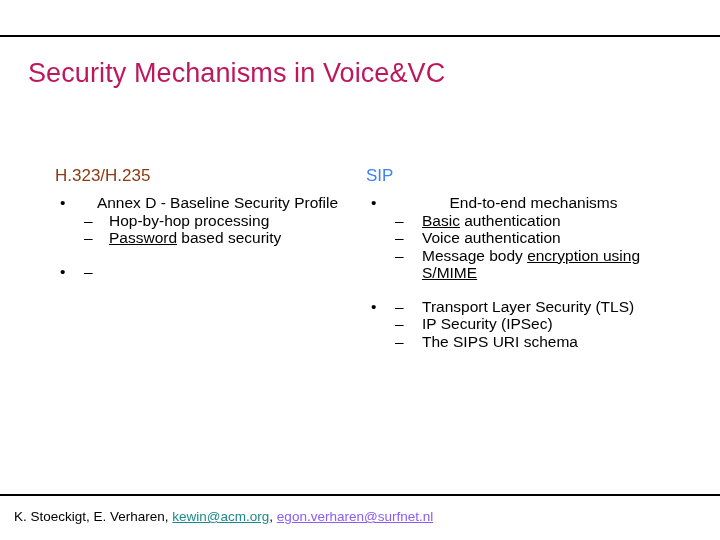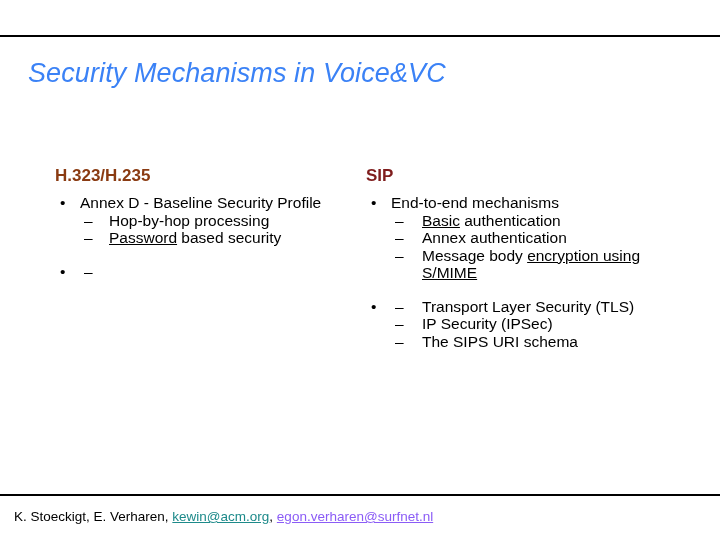--- a/index.html
+++ b/index.html
@@ -30,64 +30,63 @@
   }
   .rule-top    { top: 35px; }
   .rule-bottom { top: 494px; }
 
   
   .title {
     position: absolute;
     left: 28px;
     top: 58px;
     font-size: 27px;
-    font-style: italic;
     font-weight: 400;
-    color: #3b82f6;
+    color: #be185d;
     letter-spacing: 0.1px;
     white-space: nowrap;
   }
 
   
   .columns {
     position: absolute;
     left: 0;
     top: 166px;
     width: 720px;
   }
   .col {
     position: absolute;
     top: 0;
   }
   .col-left  { left: 55px;  width: 300px; }
   .col-right { left: 366px; width: 310px; }
 
   .col-head {
     font-size: 17px;
-    font-weight: bold;
+    font-weight: normal;
     color: #8a3b12;
     margin: 0 0 8px 0;
     line-height: 20px;
     white-space: nowrap;
   }
 
   ul.lvl1 {
     list-style: none;
     margin: 0;
     padding: 0;
   }
   li.b1 {
     position: relative;
     padding-left: 25px;
     font-size: 15.5px;
     line-height: 17.5px;
     color: #000000;
     margin-bottom: 0;
   }
-  li.b1 > .b1-text { display: block; }
+  li.b1 > .b1-text { display: block; text-align: center; }
   li.b1 > .marker {
     position: absolute;
     left: 5px;
     top: 0;
     font-size: 15.5px;
     line-height: 17.5px;
   }
   li.b1.gap { margin-top: 16px; }
 
   ul.lvl2 {
@@ -156,28 +155,28 @@
           <li class="b1 gap">
             <span class="marker">•</span>
             <ul class="lvl2">
               <li class="b2"><span class="marker">–</span></li>
             </ul>
           </li>
         </ul>
     </div>
 
     <div class="col col-right">
-      <div class="col-head" style="color: #7f1d1d;">SIP</div>
+      <div class="col-head" style="color: #3b82f6;">SIP</div>
       <ul class="lvl1" id="list-right">
           <li class="b1">
             <span class="marker">•</span>
             <span class="b1-text"><span>End-to-end mechanisms</span></span>
             <ul class="lvl2">
               <li class="b2"><span class="marker">–</span><span><span class="u">Basic</span><span> authentication</span></span></li>
-              <li class="b2"><span class="marker">–</span><span><span>Annex authentication</span></span></li>
+              <li class="b2"><span class="marker">–</span><span><span>Voice authentication</span></span></li>
               <li class="b2"><span class="marker">–</span><span><span>Message body </span><span class="u">encryption using S/MIME</span></span></li>
             </ul>
           </li>
           <li class="b1 gap">
             <span class="marker">•</span>
             <ul class="lvl2">
               <li class="b2"><span class="marker">–</span><span><span>Transport Layer Security (TLS)</span></span></li>
               <li class="b2"><span class="marker">–</span><span><span>IP Security (IPSec)</span></span></li>
               <li class="b2"><span class="marker">–</span><span><span>The SIPS URI schema</span></span></li>
             </ul>

